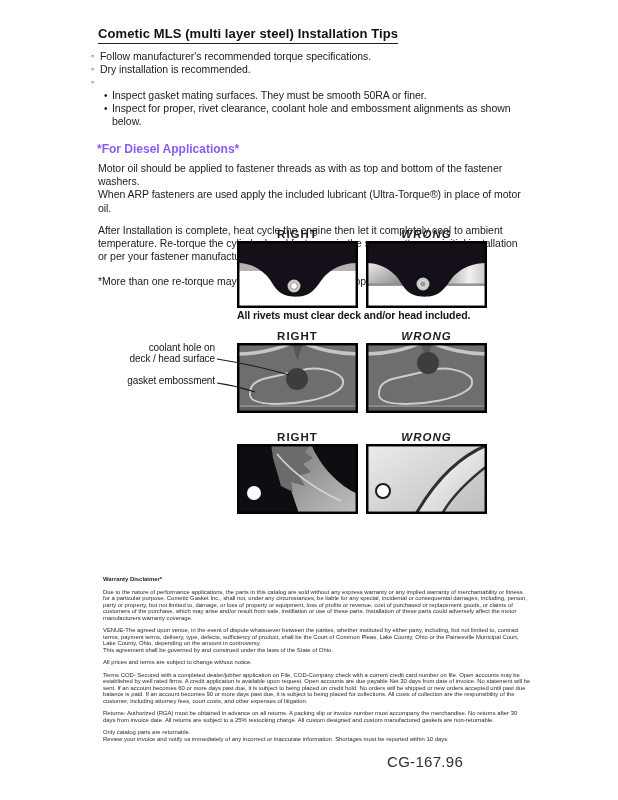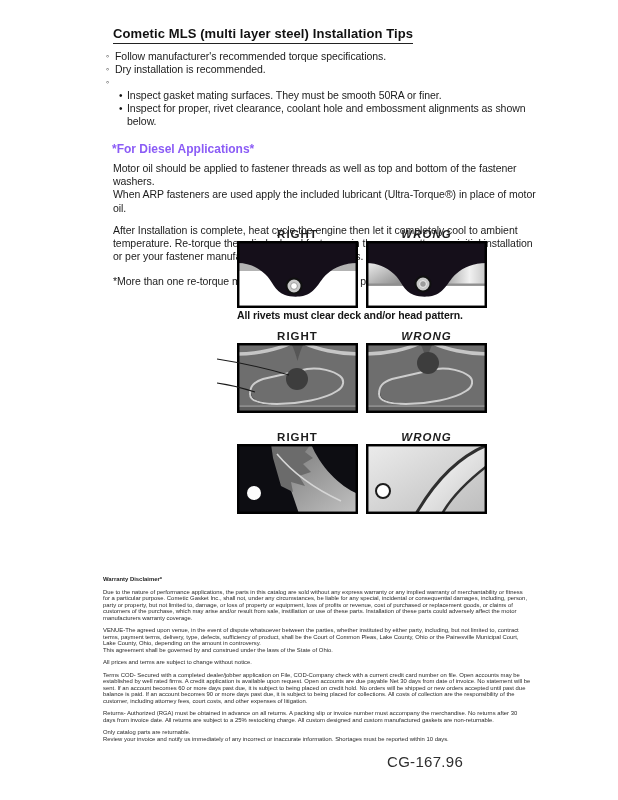--- a/index.html
+++ b/index.html
@@ -2,21 +2,21 @@
 <html><head>
 <meta charset="utf-8">
 <style>
   html,body{margin:0;padding:0;background:#e8e8e8;}
   .page{
     position:relative;width:618px;height:800px;background:#ffffff;
     font-family:"Liberation Sans",sans-serif;color:#1b1b1b;overflow:hidden;
     margin:0 auto;
   }
   
-  .content-top{position:absolute;left:113px;top:24px;width:436px;}
+  .content-top{position:absolute;left:98px;top:24px;width:436px;}
   .doc-title{
     display:inline-block;font-size:13px;font-weight:bold;color:#111;
     border-bottom:1.6px solid #222;padding-bottom:2px;letter-spacing:.1px;margin:0 0 6px 0;
   }
   .bullet-list{margin:0;padding:0;list-style:none;font-size:10.5px;line-height:13px;letter-spacing:-.05px;}
   .bullet-item{display:flex;margin-left:-7px;}
   .bullet-marker{width:9px;flex:0 0 9px;font-size:9px;line-height:13px;color:#222;text-align:left;}
   .subbullet-item{display:flex;margin-left:6px;}
   .subbullet-marker{width:8px;flex:0 0 8px;font-size:10px;line-height:13px;color:#111;}
   .diesel-heading{font-size:12px;font-weight:bold;color:#8b5cf6;margin:14px 0 6px -1px;}
@@ -93,21 +93,21 @@
         <span class="subbullet-marker">•</span>
         <span>Inspect gasket mating surfaces.  They must be smooth 50RA or finer.</span>
       </li>
       <li class="subbullet-item">
         <span class="subbullet-marker">•</span>
         <span>Inspect for proper, rivet clearance, coolant hole and embossment alignments as shown below.</span>
       </li>
     </ul>
 
     <div class="diesel-heading">*For Diesel Applications*</div>
-    <p class="body-para">Motor oil should be applied to fastener threads as well as top and bottom of the fastener washers.
+    <p class="body-para">Motor oil should be applied to fastener threads as with as top and bottom of the fastener washers.
 When ARP fasteners are used apply the included lubricant (Ultra-Torque®) in place of motor oil.</p>
     <p class="body-para">After Installation is complete, heat cycle the engine then let it completely cool to ambient
 temperature. Re-torque the cylinder head fasteners in the same pattern as initial installation
 or per your fastener manufacturer's recommendations.</p>
     <div class="note-line">*More than one re-torque may be required to achieve proper fastener stretch*</div>
   </div>
 
   <div class="diagrams">
 
     <div class="dg-row dg-row1">
@@ -129,21 +129,21 @@
           <rect x="0" y="0" width="121" height="67" fill="#ffffff"></rect>
           <path d="M1,22 C14,22 26,26 35,32 C42,37 47,41 51,44 L1,44 Z" fill="url(#wgL)"></path>
           <path d="M120,22 C106,22 94,26 84,33 C77,38 71,42 65,44 L120,44 Z" fill="url(#wgR)"></path>
           <rect x="1" y="42.5" width="119" height="2.4" fill="#8f8f8f"></rect>
           <path d="M0,0 L121,0 L121,22 C107,22 98,26 90,33 C82,40 79,52 66,55 C61,56 53,56 48,54 C37,50 36,40 28,33 C20,26 12,22 0,22 Z" fill="#150f1a"></path>
           <circle cx="57" cy="43" r="7.5" fill="#c9c9c9" stroke="#101010" stroke-width="2"></circle>
           <circle cx="57" cy="43" r="3.4" fill="#9c9c9c" stroke="#eeeeee" stroke-width="1"></circle>
           <rect x="1.2" y="1.2" width="118.6" height="64.6" fill="none" stroke="#000000" stroke-width="2.5"></rect>
         </svg>
       </div>
-      <div class="dg-caption">All rivets must clear deck and/or head pattern.</div>
+      <div class="dg-caption">All rivets must clear deck and/or head included.</div>
     </div>
 
     <div class="dg-row dg-row2">
       <div class="dg-labels">
         <span class="dg-label">RIGHT</span>
         <span class="dg-label">WRONG</span>
       </div>
       <div class="dg-boxes">
         <svg class="dg-box" viewBox="0 0 121 70">
           <rect x="0" y="0" width="121" height="70" fill="#6e6e6e"></rect>
@@ -164,20 +164,25 @@
           <path d="M121,11 C101,11 79,6 67,0" stroke="#c6c6c6" stroke-width="3.5" fill="none"></path>
           <rect x="2" y="62.5" width="117" height="1.2" fill="#9b9b9b"></rect>
           <rect x="2" y="64" width="117" height="4" fill="#5d5d5d"></rect>
           <path d="M13,49 C13,57 20,60 34,61" stroke="#2a2a2a" stroke-width="2" fill="none"></path>
           <path d="M13,51 C13,43 17,39 26,36 L70,26 C82,24 97,28 103,33 C108,37 107,44 100,48 C88,56 62,61 40,61 C26,61 13,59 13,51 Z" stroke="#cdcdcd" stroke-width="2" fill="none"></path>
           <circle cx="62" cy="20" r="11" fill="#3d3d3d"></circle>
           <rect x="1.2" y="1.2" width="118.6" height="67.6" fill="none" stroke="#000000" stroke-width="2.5"></rect>
         </svg>
       </div>
 
+      <div class="dg-annotations">
+        <div class="anno">coolant hole on
+deck / head surface</div>
+        <div class="anno">gasket embossment</div>
+      </div>
       <svg class="anno-overlay" viewBox="0 0 440 100">
         <path d="M104,29 C130,33 155,39 176,45" stroke="#1a1a1a" stroke-width="1.1" fill="none"></path>
         <path d="M104,53 C118,55 130,58 142,62" stroke="#1a1a1a" stroke-width="1.1" fill="none"></path>
       </svg>
     </div>
 
     <div class="dg-row dg-row3">
       <div class="dg-labels">
         <span class="dg-label">RIGHT</span>
         <span class="dg-label">WRONG</span>

